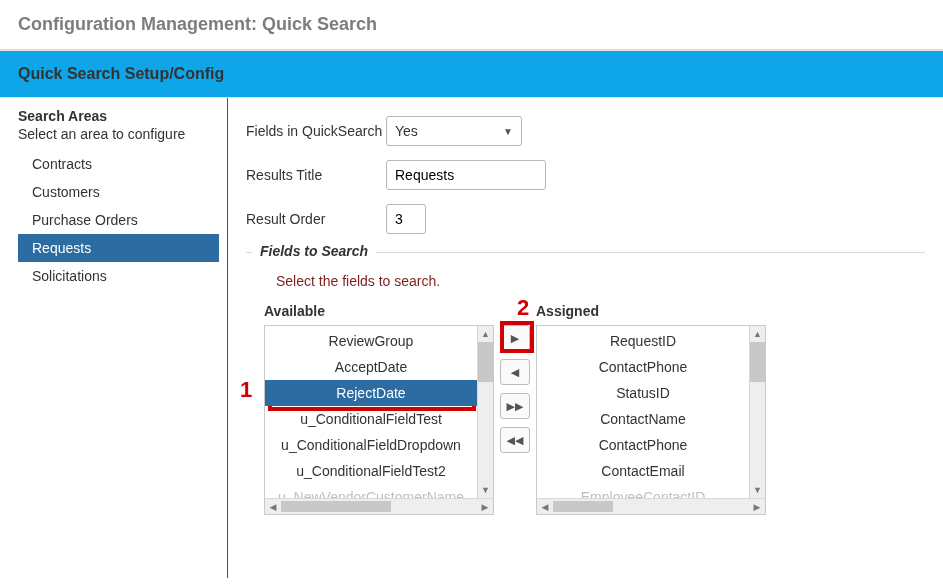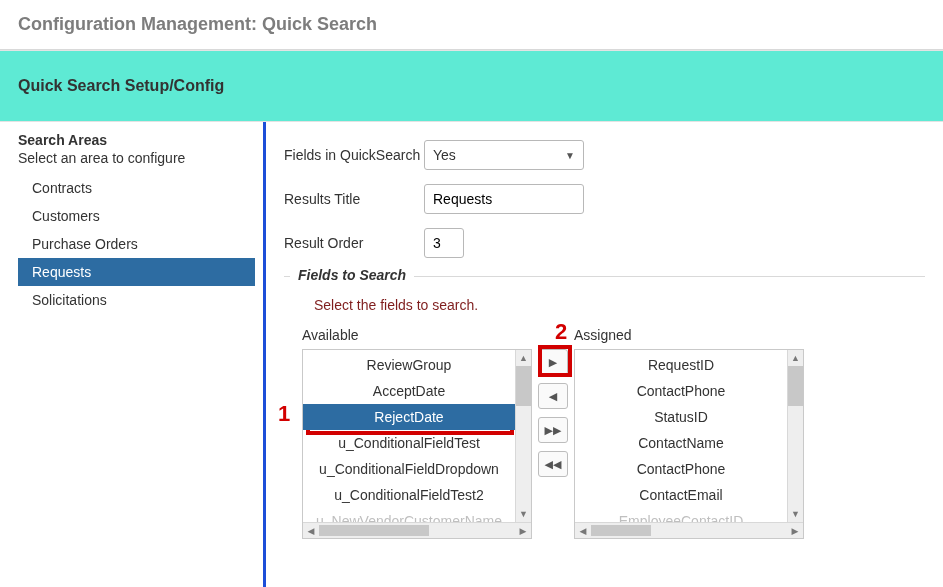--- a/index.html
+++ b/index.html
@@ -17,38 +17,38 @@
     font-weight: bold;
     color: #7d7d7d;
     padding: 14px 18px;
   }
   .divider {
     border-top: 1px solid #d9d9d9;
   }
 
   
   .panel-header {
-    background: #5eead4;
+    background: #0ea5e9;
     border-top: 1px solid #e3e3e3;
     border-bottom: 1px solid #e3e3e3;
-    padding: 26px 18px;
+    padding: 14px 18px;
     font-size: 16px;
     font-weight: bold;
     color: #333;
   }
 
   .body-row {
     display: flex;
   }
 
   
   .sidebar {
-    width: 266px;
+    width: 228px;
     padding: 10px 8px 0 18px;
-    border-right: 3px solid #1d4ed8;
+    border-right: 1px solid #1d4ed8;
     min-height: 480px;
   }
   .sidebar h4 {
     font-size: 14px;
     font-weight: bold;
     margin-bottom: 2px;
   }
   .sidebar-sub {
     font-size: 14px;
     color: #333;
@@ -72,21 +72,21 @@
   .form-row {
     display: flex;
     align-items: center;
     margin-bottom: 14px;
   }
   .form-label {
     width: 140px;
     color: #333;
   }
   .select-box {
-    width: 160px;
+    width: 136px;
     height: 30px;
     border: 1px solid #b8b8b8;
     border-radius: 3px;
     display: flex;
     align-items: center;
     justify-content: space-between;
     padding: 0 8px;
     background: #fff;
     cursor: pointer;
   }
@@ -130,21 +130,21 @@
   }
 
   .dual-list {
     display: flex;
     gap: 6px;
     align-items: flex-start;
   }
   .list-col { width: 230px; }
   .list-col h5 {
     font-size: 14px;
-    font-weight: normal;
+    font-weight: bold;
     margin-bottom: 6px;
   }
   .list-wrap {
     position: relative;
     border: 1px solid #c9c9c9;
     height: 190px;
     display: flex;
     flex-direction: column;
     text-align: center;
   }

